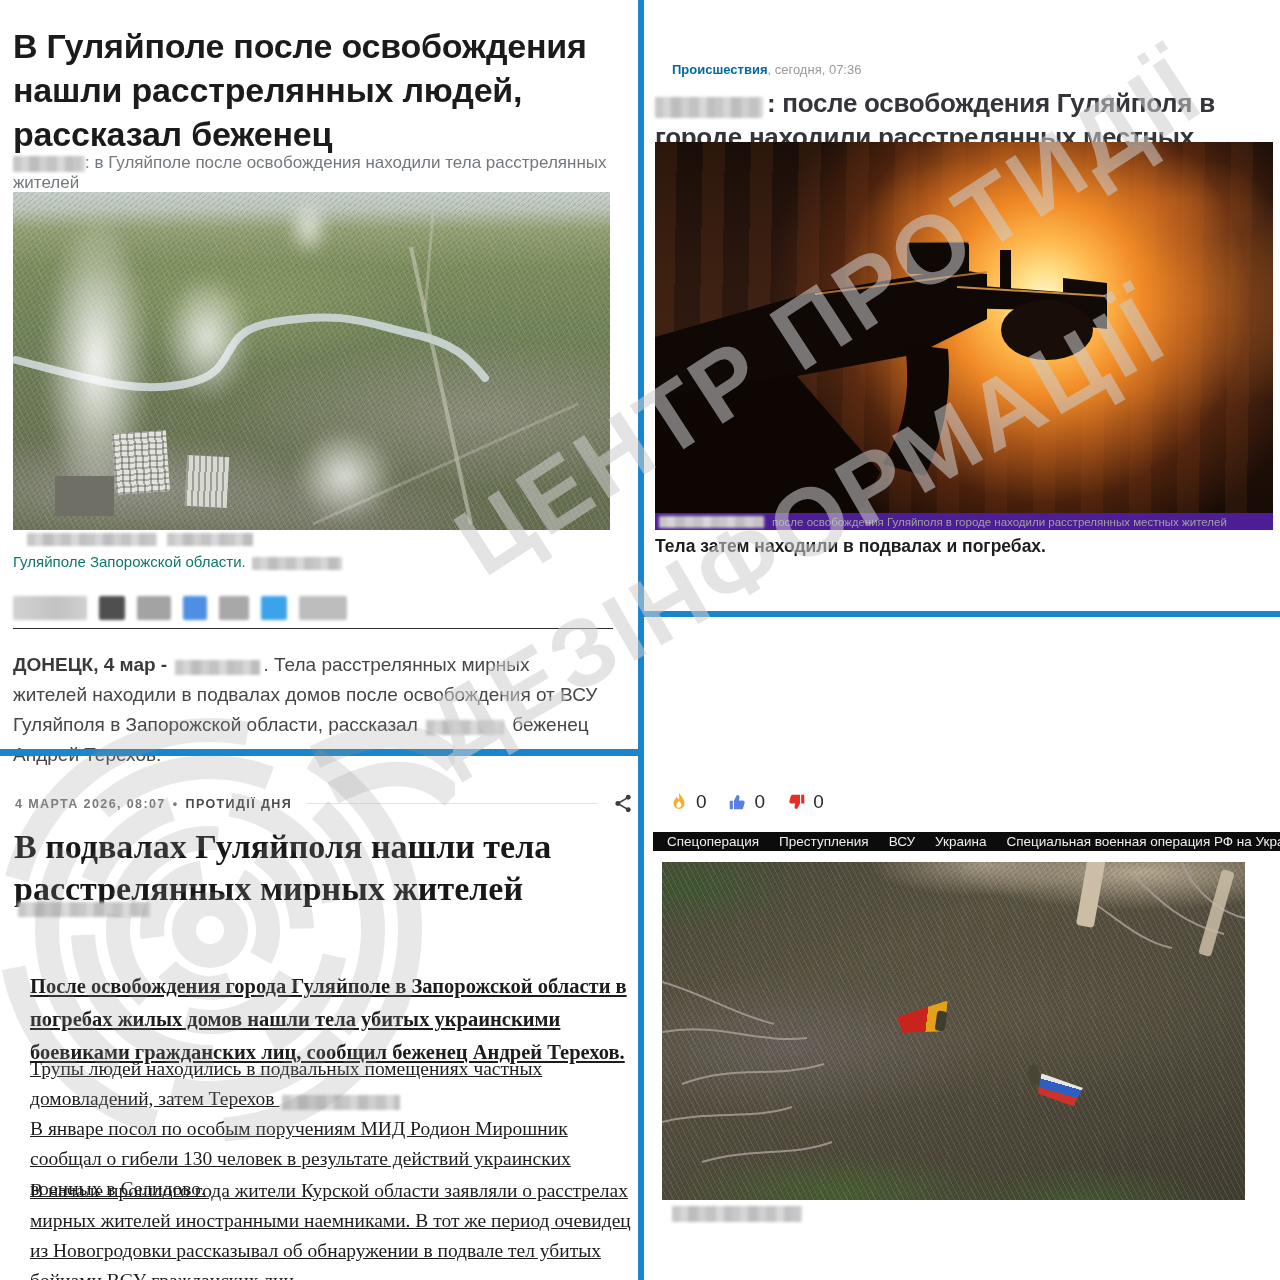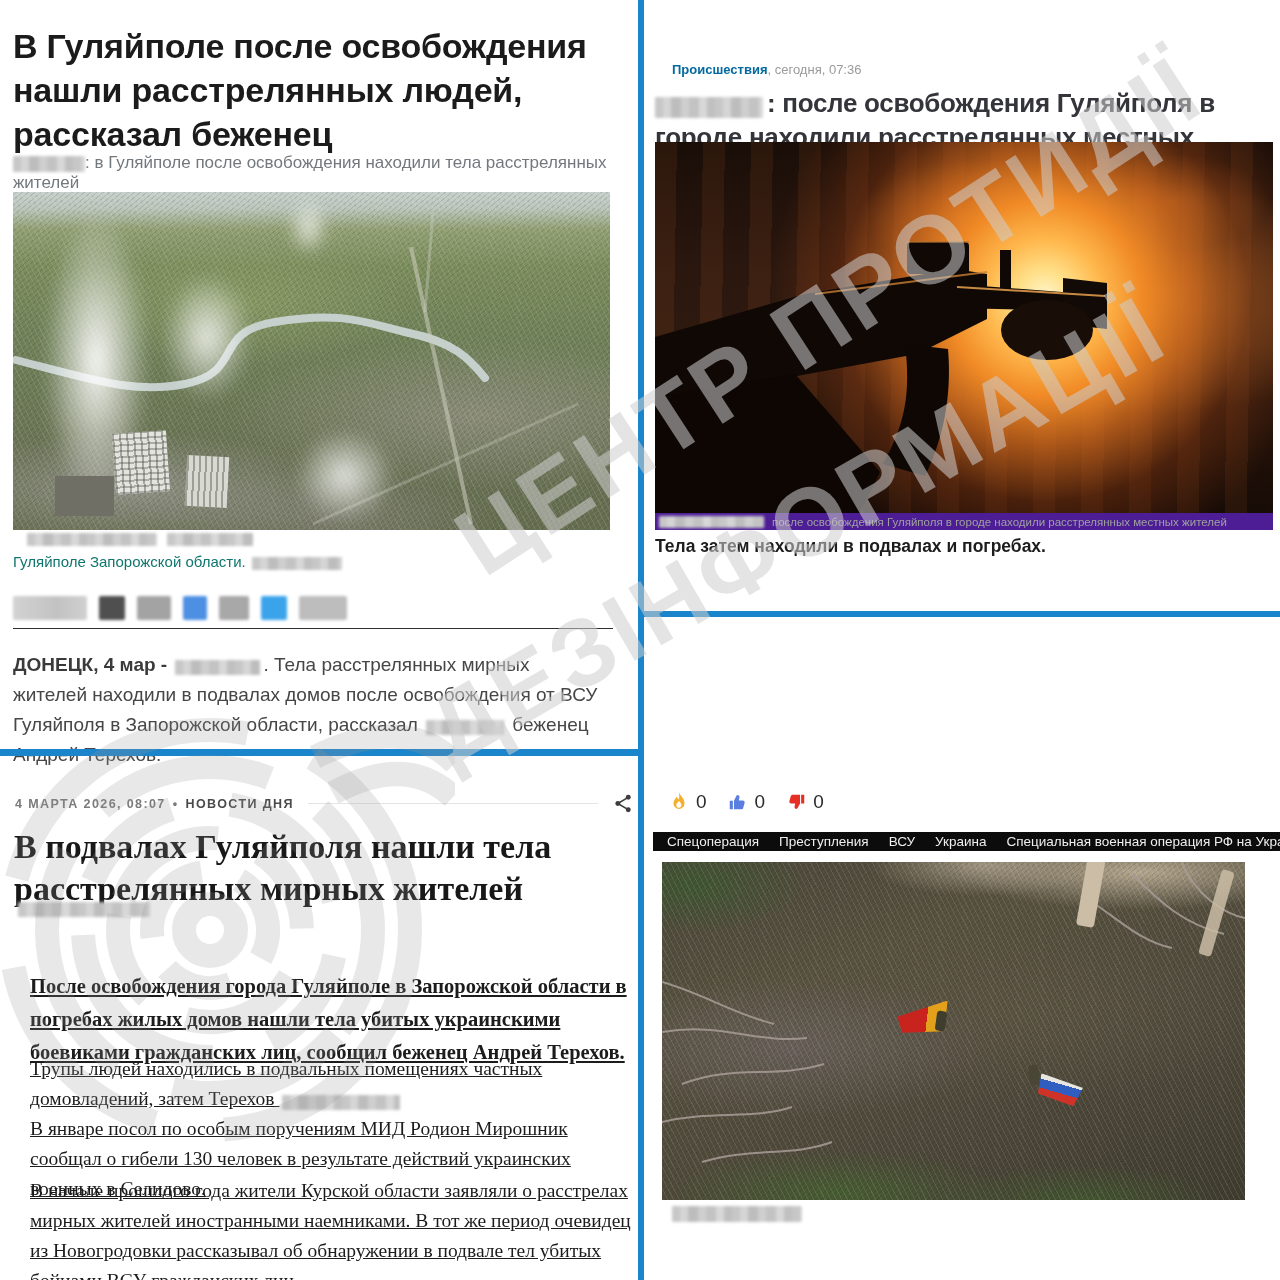--- a/index.html
+++ b/index.html
@@ -220,21 +220,21 @@
       <span class="blur b-cap"></span>
       <span>после освобождения Гуляйполя в городе находили расстрелянных местных жителей</span>
     </div>
     <div class="abs tr-lead">Тела затем находили в подвалах и погребах.</div>
   </section>
 
   <section class="abs" id="q-bl">
     <div class="abs bl-date">
       <span class="d1">4 МАРТА 2026, 08:07</span>
       <span class="sep">•</span>
-      <span class="d2">НОВОСТИ ДНЯ</span>
+      <span class="d2">ПРОТИДІЇ ДНЯ</span>
       <span class="rule"></span>
       <svg class="share-ic" width="19" height="19" viewBox="0 0 20 20">
         <circle cx="15" cy="3.5" r="2.6" fill="#3d3d3d"></circle>
         <circle cx="4" cy="10" r="2.6" fill="#3d3d3d"></circle>
         <circle cx="15" cy="16.5" r="2.6" fill="#3d3d3d"></circle>
         <path d="M4 10 L15 3.5 M4 10 L15 16.5" stroke="#3d3d3d" stroke-width="1.6" fill="none"></path>
       </svg>
     </div>
     <h2 class="abs bl-h preline">В подвалах Гуляйполя нашли тела
 расстрелянных мирных жителей</h2>

